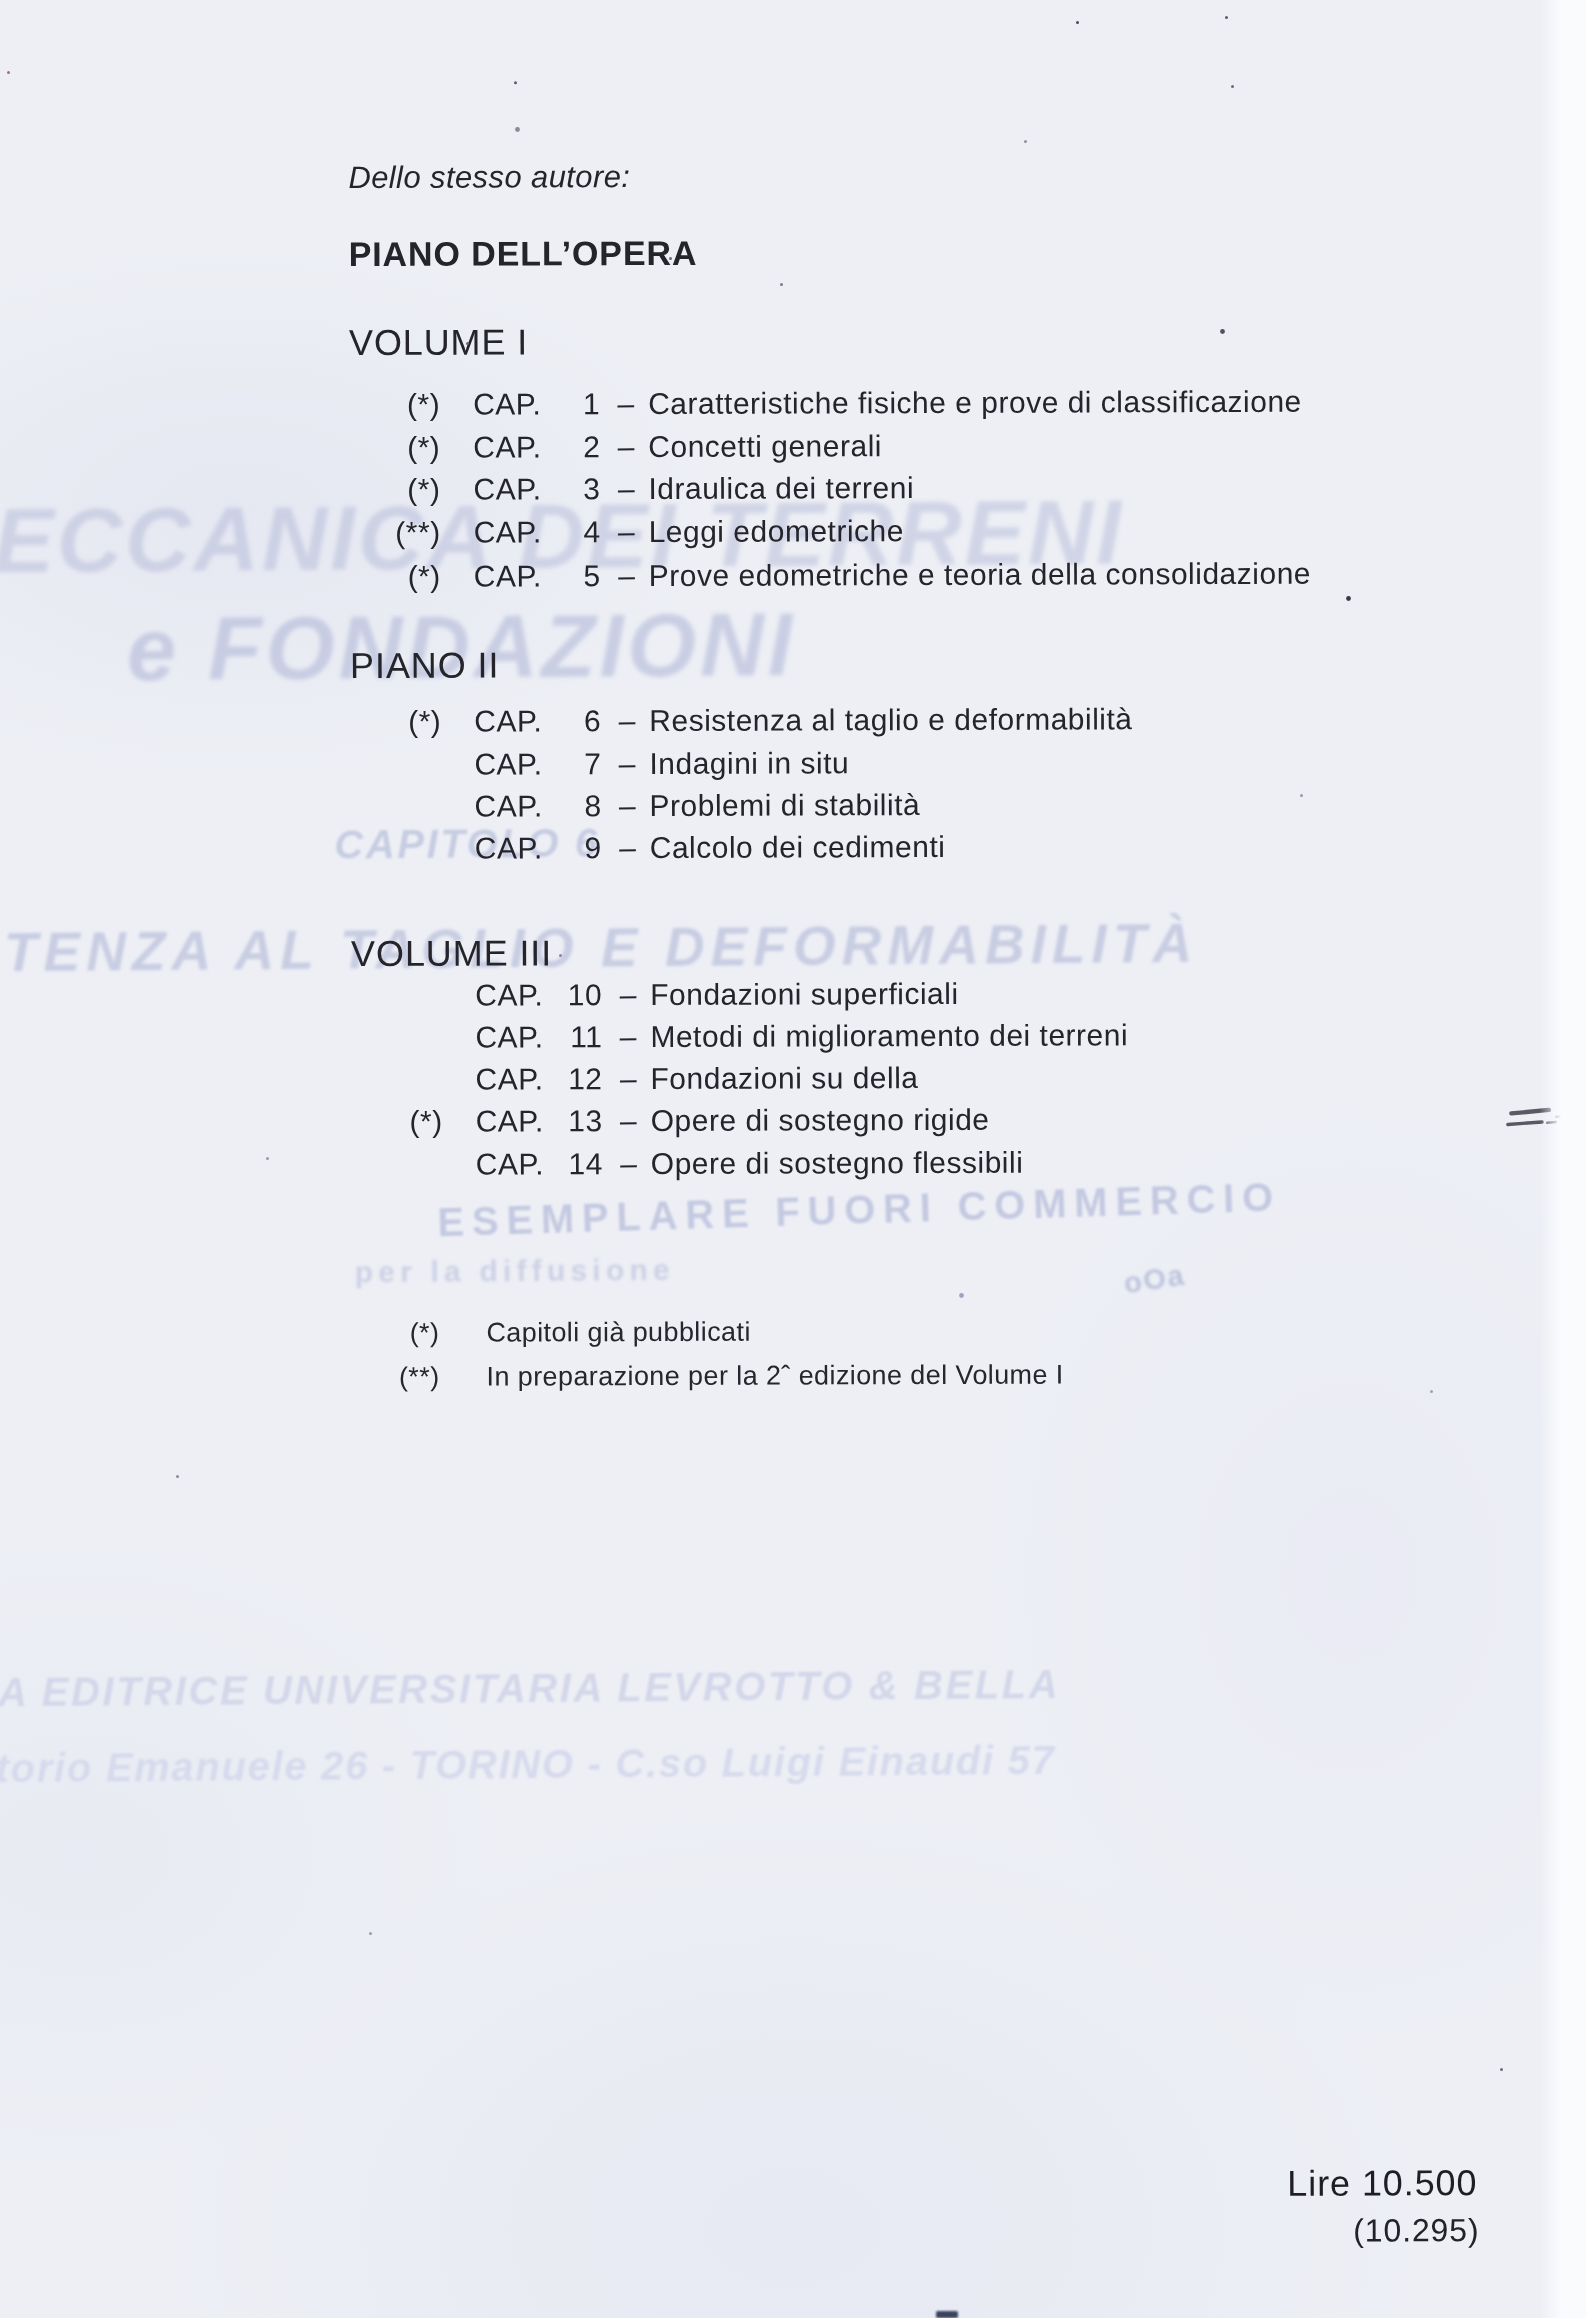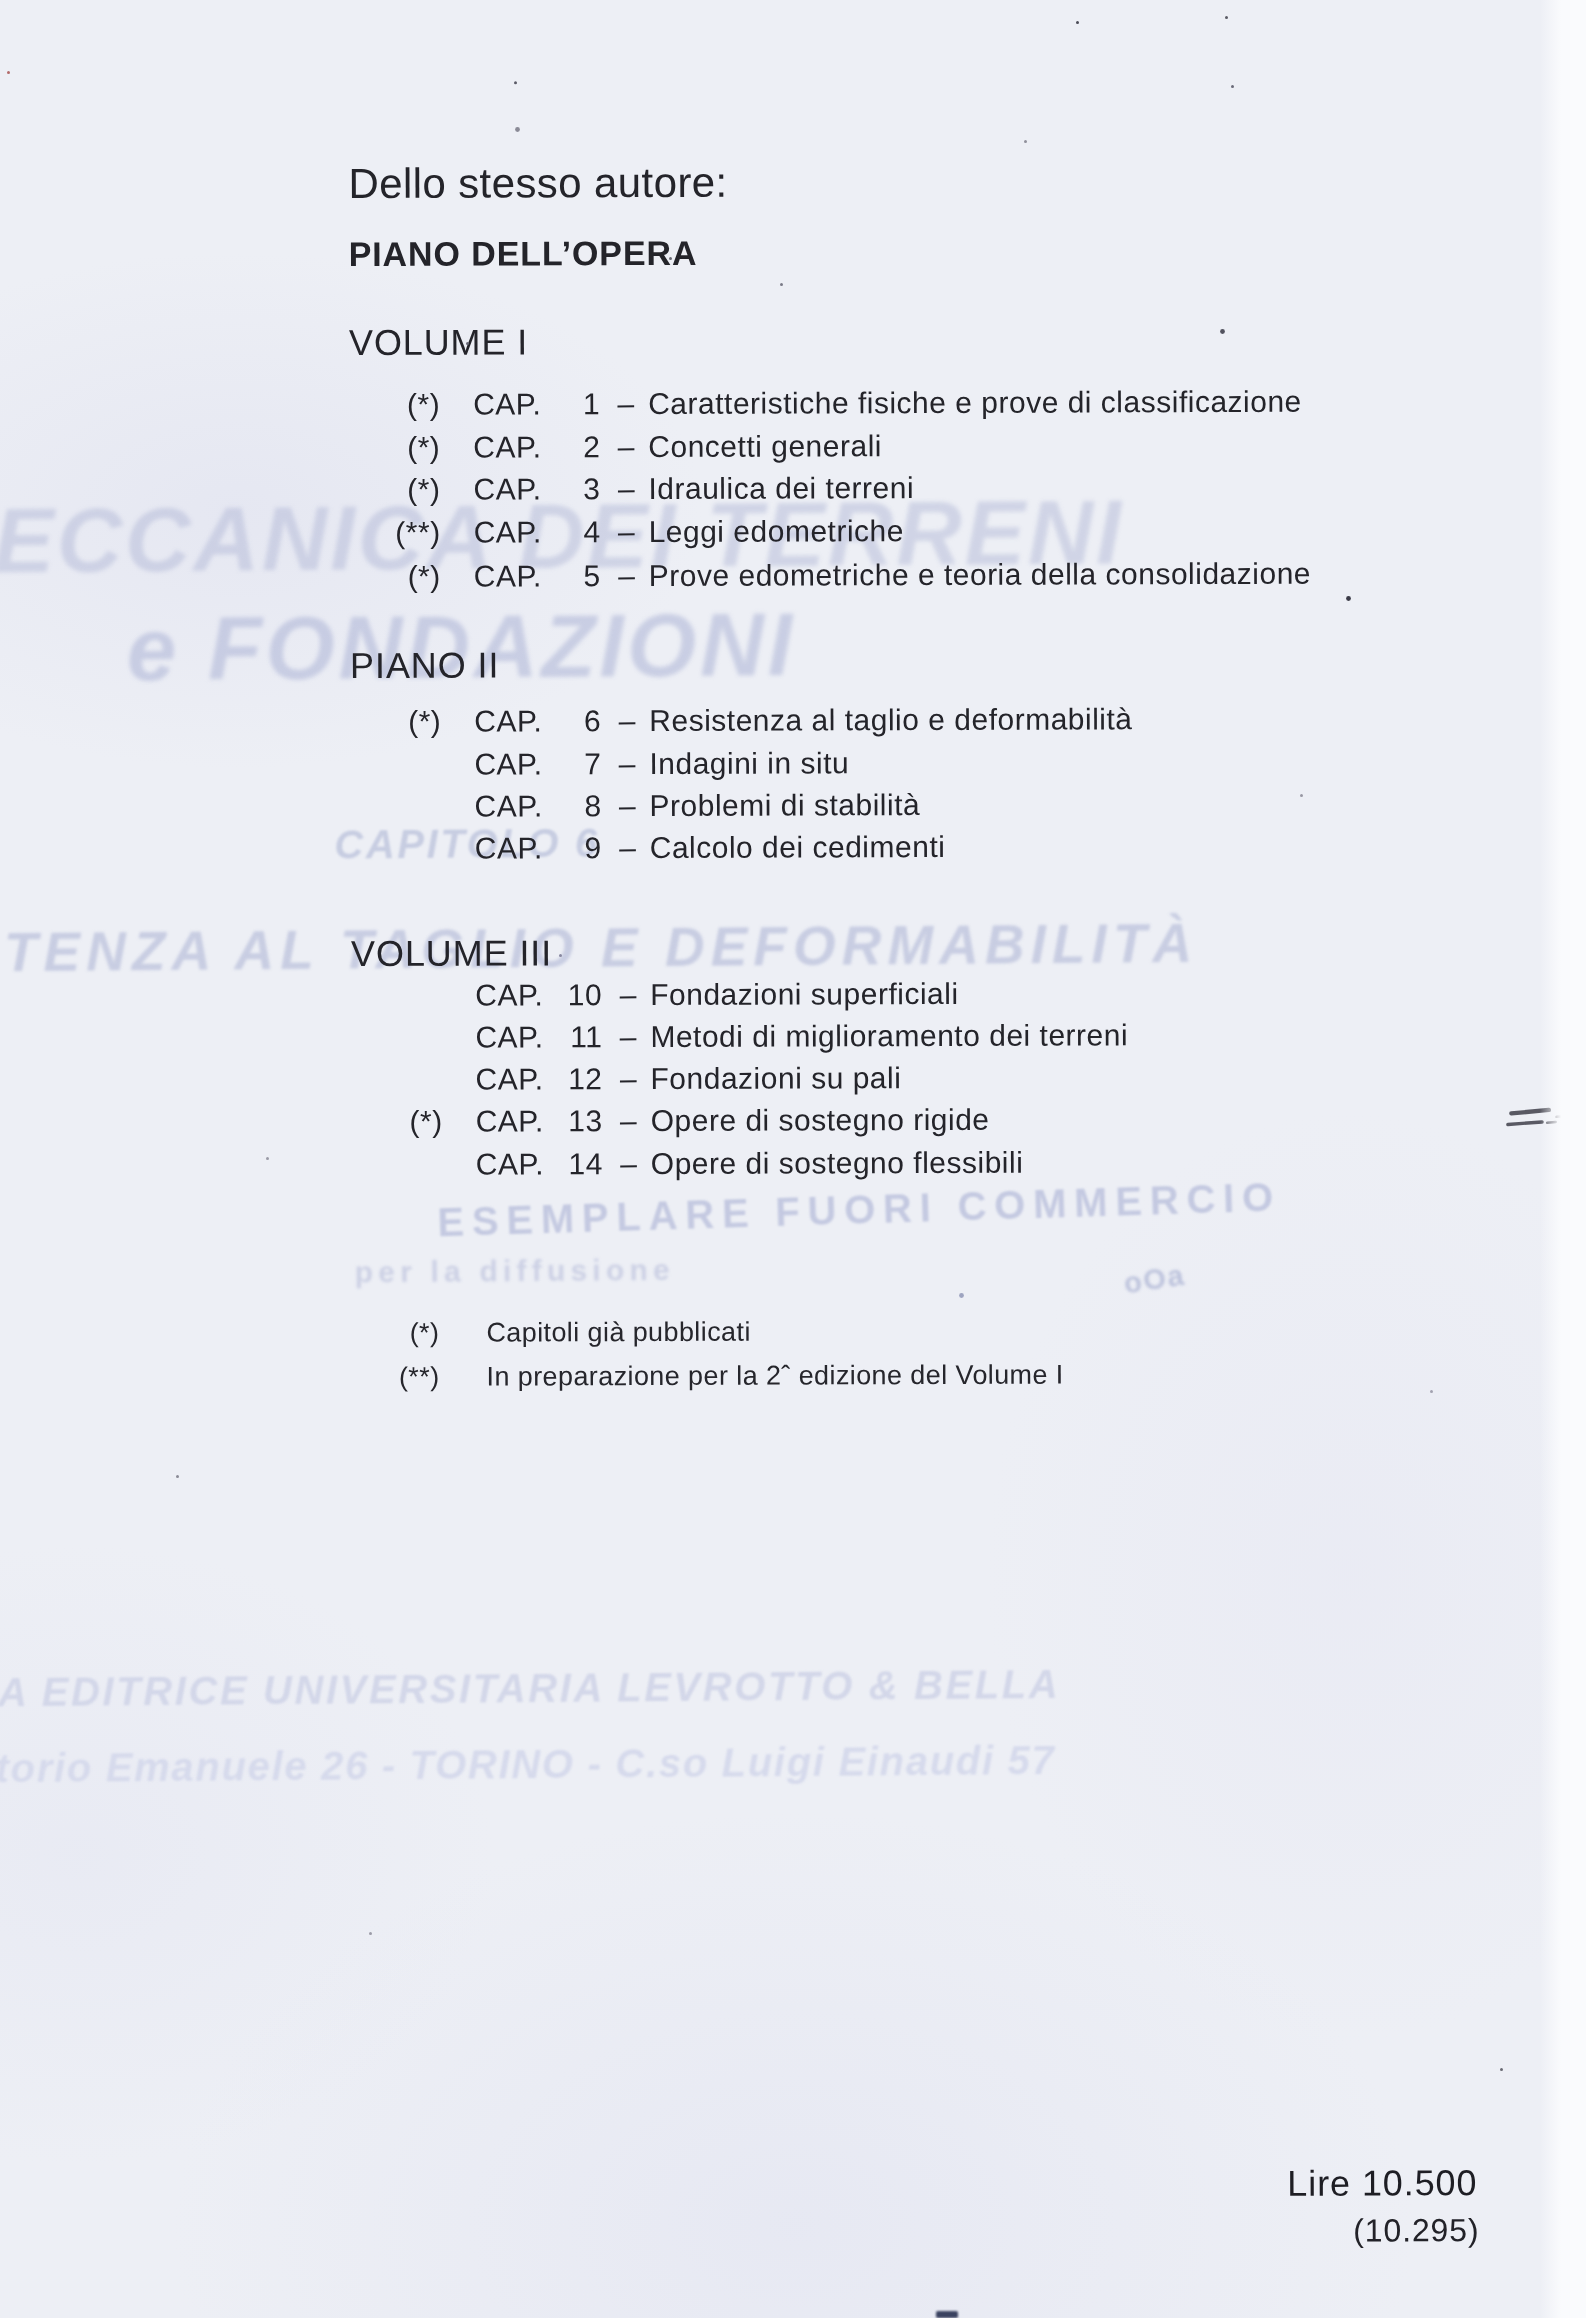--- a/index.html
+++ b/index.html
@@ -31,21 +31,21 @@
   .st-stamp3{left:1121px;top:1266px;font-size:29px;letter-spacing:1.7px;
     color:rgba(130,142,190,.45);filter:blur(1.6px);transform:rotate(-8deg);}
   .st-pub1{left:-21.6px;top:1664px;font-size:40px;font-style:italic;letter-spacing:2.6px;
     color:#d3d7e9;filter:blur(0.9px);}
   .st-pub2{left:-26px;top:1740px;font-size:40px;font-style:italic;letter-spacing:1.7px;
     color:#d6daec;filter:blur(1px);}
 
   
   .content{position:absolute;inset:0;transform:rotate(-0.2deg);transform-origin:362px 362px;}
   .t{position:absolute;white-space:nowrap;color:#24242a;}
-  .byline{left:349px;top:160px;font-size:42px;letter-spacing:0.4px;}
+  .byline{left:349px;top:160px;font-size:31px;font-style:italic;letter-spacing:0.4px;}
   .h-title{left:349px;top:235px;font-size:34px;font-weight:700;letter-spacing:0.9px;}
   .vol{font-size:36px;letter-spacing:0.9px;left:349px;}
   .vol1{top:322px}.vol2{top:645px}.vol3{top:933px}
 
   .row{position:absolute;left:0;width:100%;height:41px;font-size:30px;letter-spacing:0.5px;color:#24242a;}
   .row span{position:absolute;top:0;white-space:nowrap;}
   .mk{left:357px;width:83px;text-align:right;}
   .cap{left:473px;}
   .num{left:552px;width:48px;text-align:right;}
   .dash{left:606px;width:40px;text-align:center;}
@@ -182,21 +182,21 @@
       <span class="cap">CAP.</span>
       <span class="num">11</span>
       <span class="dash">–</span>
       <span class="ct">Metodi di miglioramento dei terreni</span>
     </div>
     <div class="row" style="top:1063px">
       <span class="mk"></span>
       <span class="cap">CAP.</span>
       <span class="num">12</span>
       <span class="dash">–</span>
-      <span class="ct">Fondazioni su pali</span>
+      <span class="ct">Fondazioni su della</span>
     </div>
     <div class="row" style="top:1105px">
       <span class="mk">(*)</span>
       <span class="cap">CAP.</span>
       <span class="num">13</span>
       <span class="dash">–</span>
       <span class="ct">Opere di sostegno rigide</span>
     </div>
     <div class="row" style="top:1148px">
       <span class="mk"></span>

